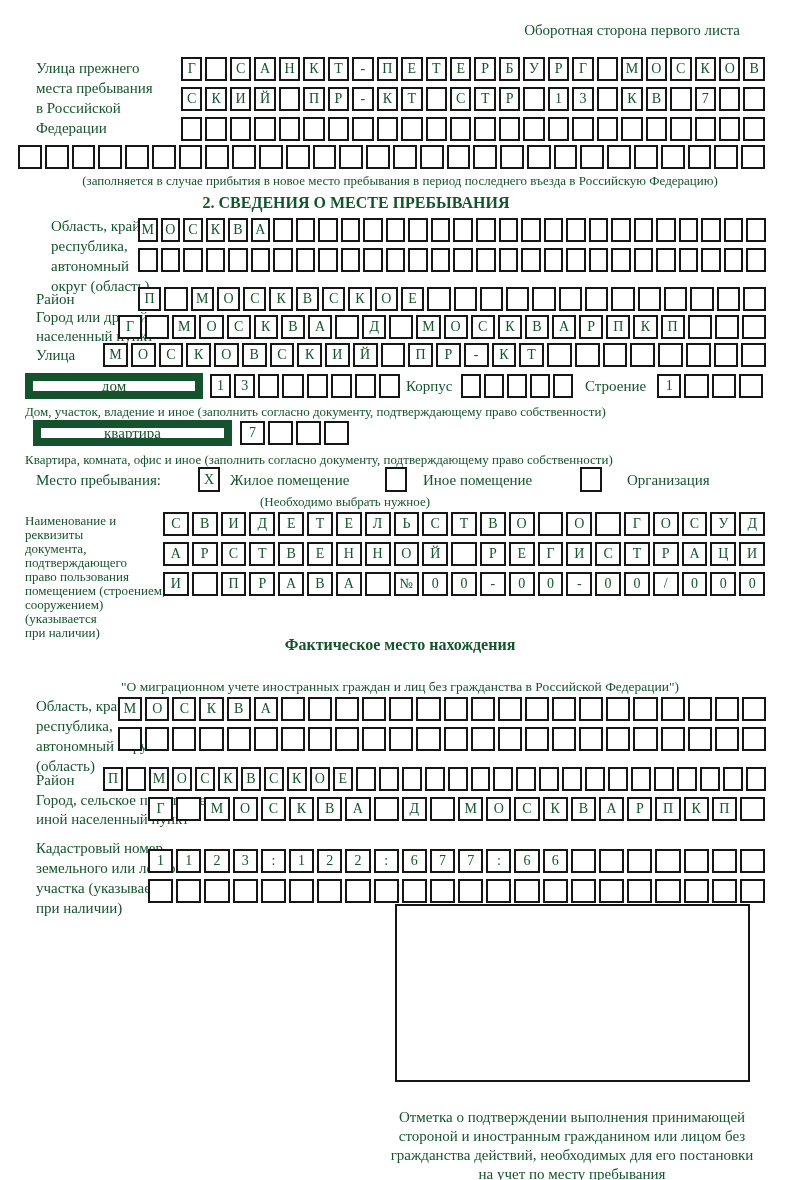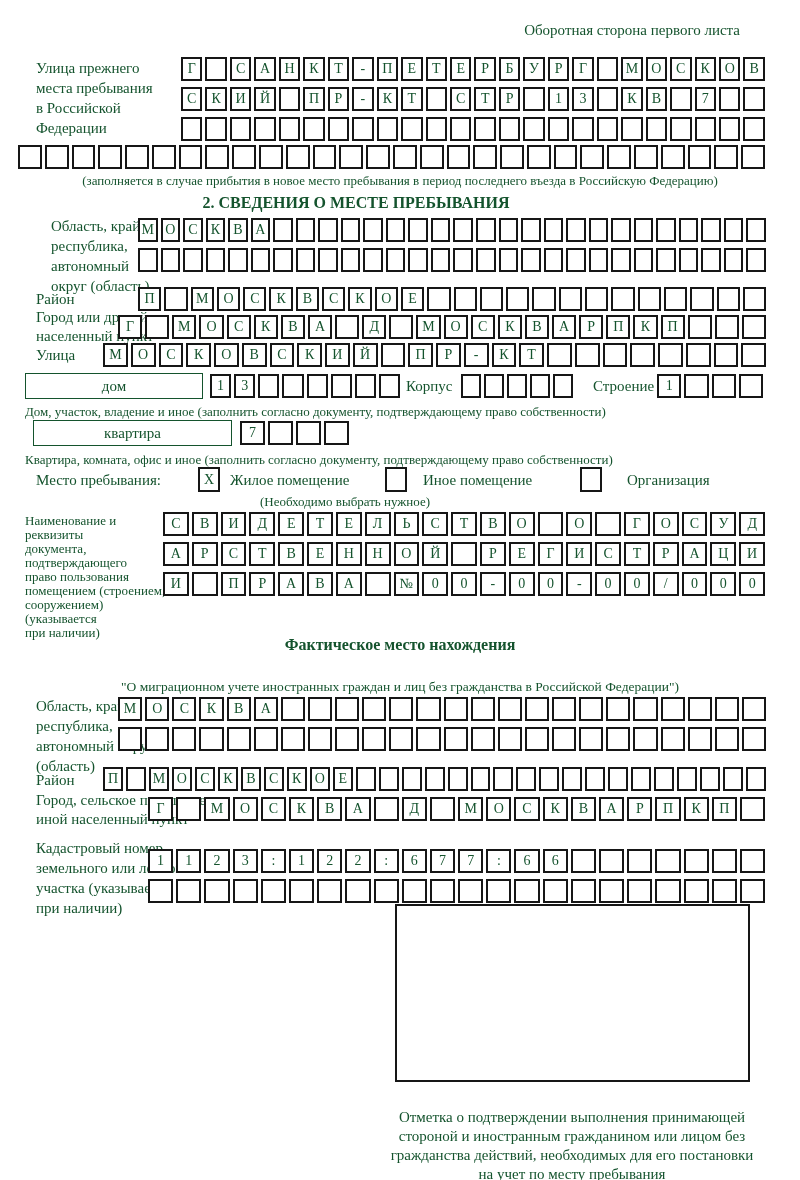--- a/index.html
+++ b/index.html
@@ -5,21 +5,21 @@
   html,body{margin:0;padding:0;background:#fff;}
   .page{position:relative;width:800px;height:1180px;background:#fff;color:#14532d;
         font-family:Liberation Serif, serif;overflow:hidden;}
   .abs{position:absolute;}
   .flabel{font-size:15px;line-height:20px;white-space:pre-line;}
   .flabel.small{font-size:13px;line-height:14px;}
   .cellrow{display:flex;gap:3px;}
   .rowstack{display:flex;flex-direction:column;gap:6px;}
   .cell{flex:1 1 0;height:24px;border:2px solid #161616;box-sizing:border-box;background:#fff;
         display:flex;align-items:center;justify-content:center;font-size:14px;line-height:1;}
-  .boxlabel{border:1px solid #14532d;box-sizing:border-box;height:26px;background:#fff;
+  .boxlabel{border:8px solid #14532d;box-sizing:border-box;height:26px;background:#fff;
         display:flex;align-items:center;justify-content:center;font-size:15px;}
   .checkbox{width:22px;height:25px;border:2px solid #161616;box-sizing:border-box;background:#fff;
         display:flex;align-items:center;justify-content:center;font-size:14px;}
   .caption{font-size:13px;line-height:16px;}
   .center{text-align:center;}
   .bold{font-weight:bold;}
   .title-right{font-size:15px;}
   .sec-title{font-size:16px;}
   .stamp{border:2px solid #161616;box-sizing:border-box;background:#fff;}
   .stamp-cap{font-size:15px;line-height:19px;white-space:pre-line;}
@@ -313,21 +313,21 @@
       <span class="cell"></span>
     </div>
   <div class="abs flabel" style="left:406px;top:376px;">Корпус</div>
   <div class="abs cellrow" style="left:461px;top:374px;width:112px;">
       <span class="cell"></span>
       <span class="cell"></span>
       <span class="cell"></span>
       <span class="cell"></span>
       <span class="cell"></span>
     </div>
-  <div class="abs flabel" style="left:585px;top:376px;margin-left:8px;">Строение</div>
+  <div class="abs flabel" style="left:585px;top:376px;">Строение</div>
   <div class="abs cellrow" style="left:657px;top:374px;width:106px;">
       <span class="cell">1</span>
       <span class="cell"></span>
       <span class="cell"></span>
       <span class="cell"></span>
     </div>
   <div class="abs boxlabel" style="left:33px;top:420px;width:199px;">квартира</div>
 
   <div class="abs caption" style="left:25px;top:404px;width:760px;">Дом, участок, владение и иное (заполнить согласно документу, подтверждающему право собственности)</div>
   <div class="abs cellrow" style="left:240px;top:421px;width:109px;">

